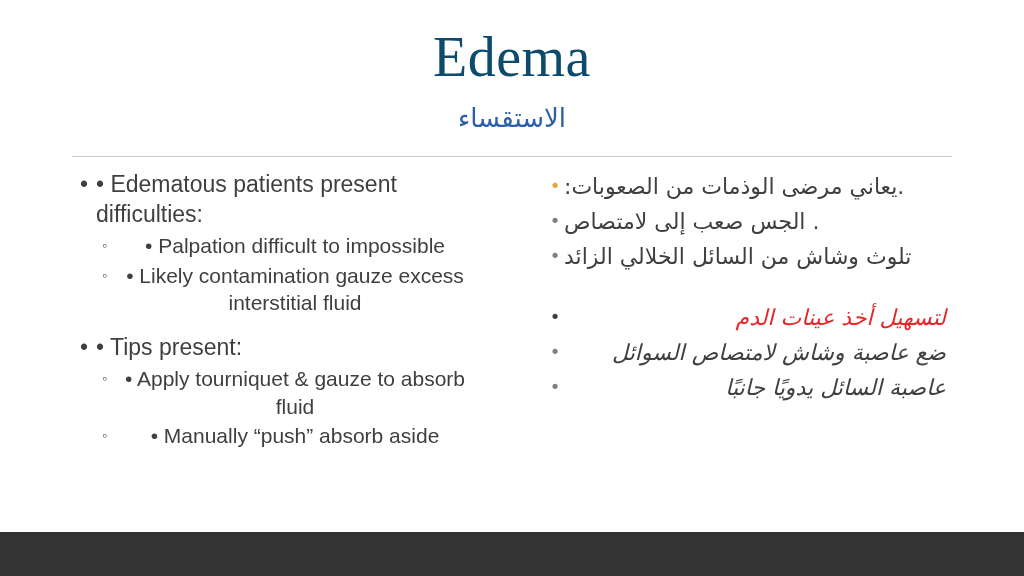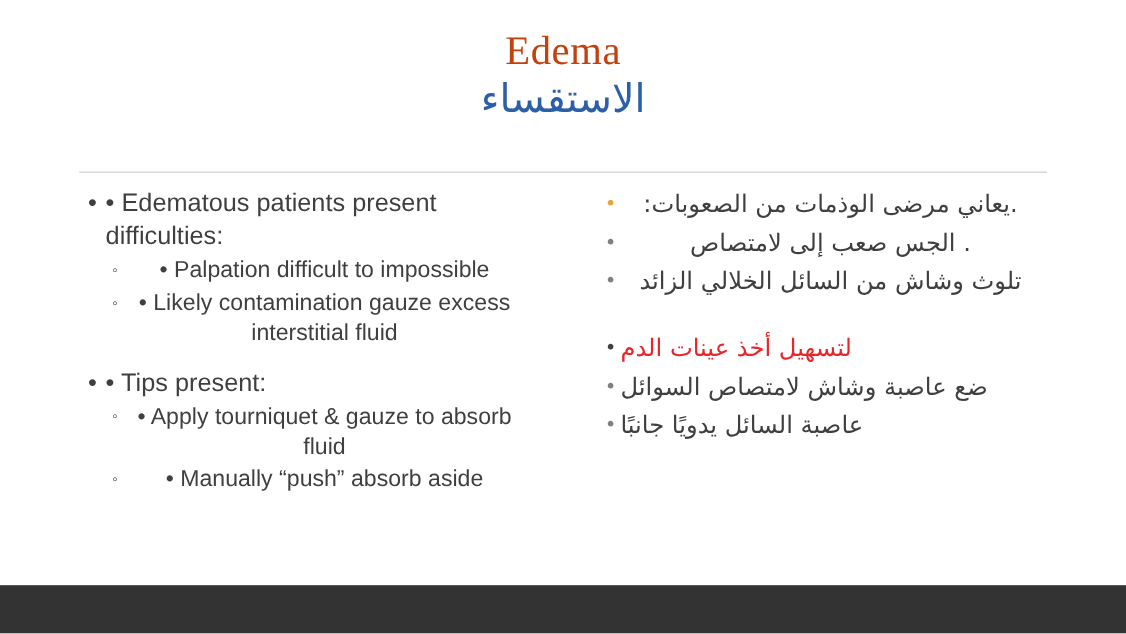--- a/index.html
+++ b/index.html
@@ -23,31 +23,31 @@
   }
   .title-block {
     position: absolute;
     left: 0;
     top: 28px;
     width: 1024px;
     text-align: center;
   }
   .title-en {
     font-family: "Liberation Serif", serif;
-    font-size: 37px;
-    color: #c2410c;
+    font-size: 56px;
+    color: #0c4a6e;
     line-height: 1.05;
     letter-spacing: 0.5px;
   }
   .title-ar {
     font-family: "DejaVu Sans", sans-serif;
-    font-size: 36px;
+    font-size: 26px;
     color: #2b5fa8;
     direction: rtl;
-    margin-top: 2px;
+    margin-top: 16px;
     line-height: 1.2;
   }
   .divider {
     position: absolute;
     left: 72px;
     top: 156px;
     width: 880px;
     height: 1px;
     background: #c9c9c9;
   }
@@ -122,24 +122,25 @@
     align-items: flex-start;
   }
   .r-item .bullet {
     flex: 0 0 18px;
     text-align: center;
     font-size: 18px;
     line-height: 1.75;
   }
   .r-item .txt {
     flex: 1 1 auto;
-    text-align: center;
+    text-align: left;
   }
   .r-item.center .txt {
-    text-align: left;
+    text-align: right;
+    font-style: italic;
   }
   .r-item.orange .bullet {
     color: #e8a33d;
   }
   .r-item.red .txt {
     color: #e8262a;
   }
   .r-item.gray .bullet {
     color: #7f7f7f;
   }

